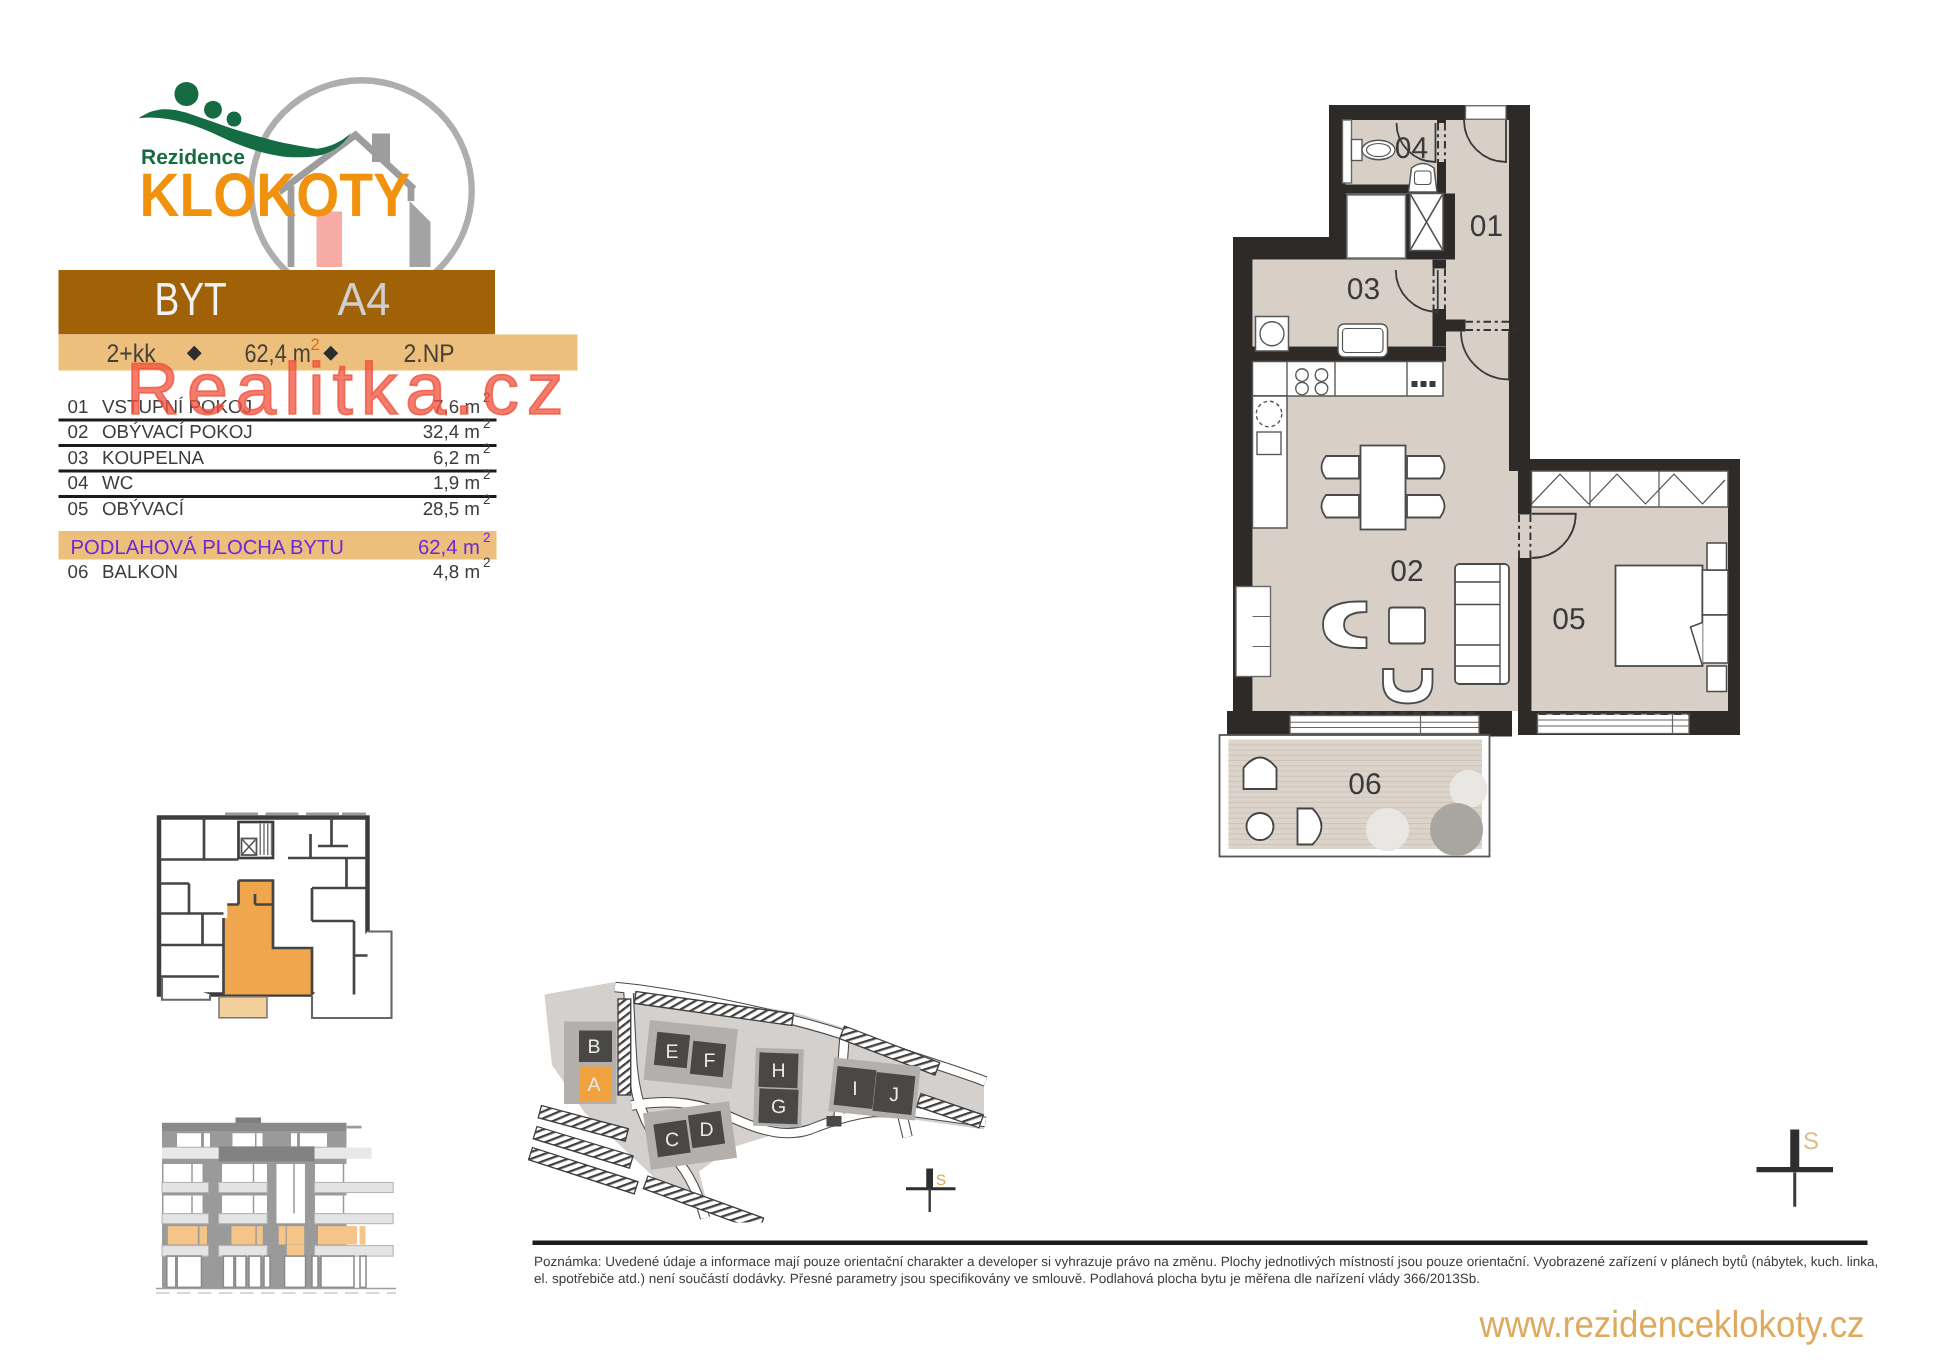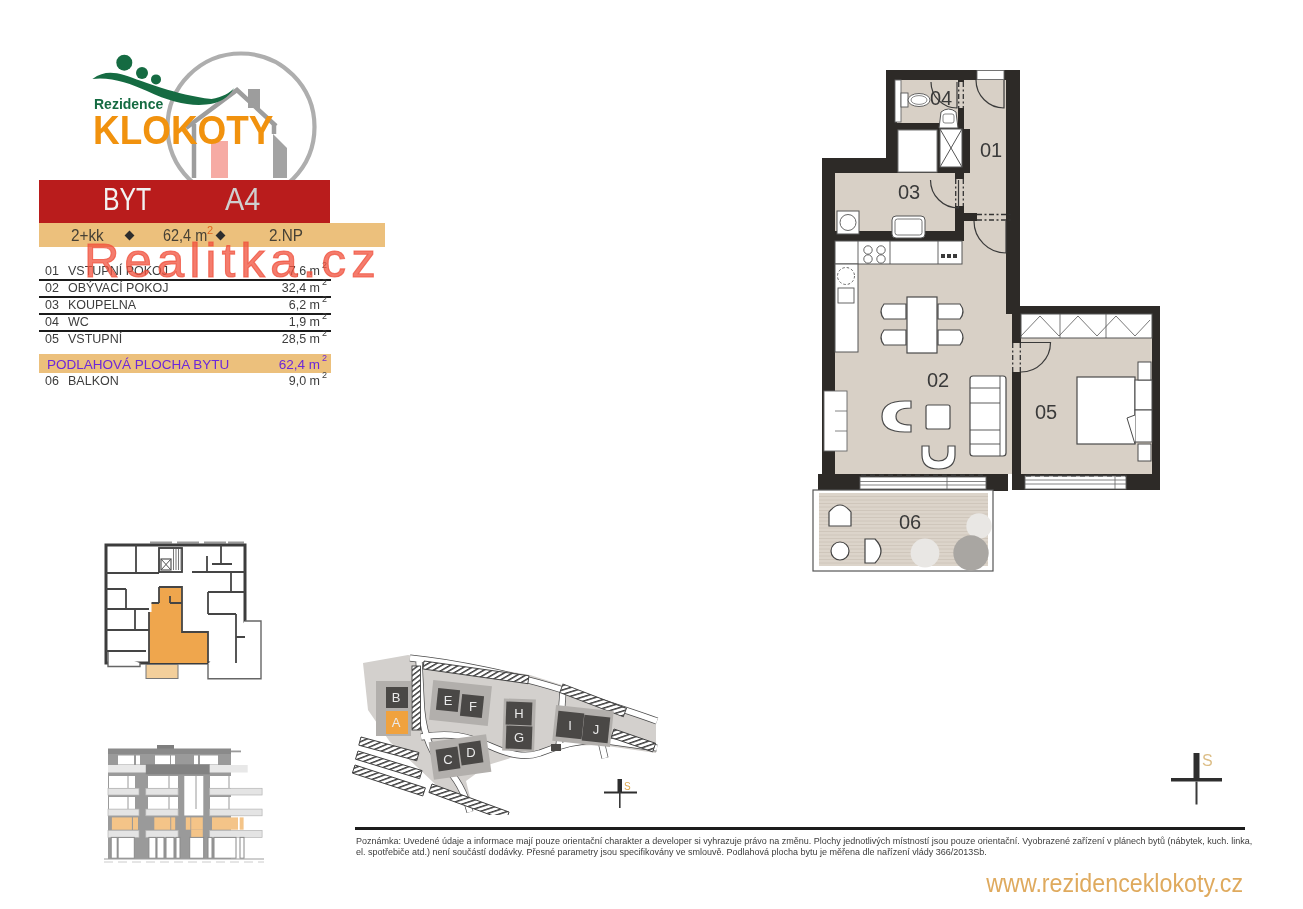--- a/index.html
+++ b/index.html
@@ -26,21 +26,21 @@
  <rect x="211" y="141" width="17" height="37" fill="#f6aba4"></rect>
 
  <path d="M92.4,78.9 C103,71.5 112,71.8 124,75 C145,82 175,94.5 211.5,99.1 C222,97.5 230,93 234.2,88.1 C228,98.5 219,103.5 206,104.6 C188,106 171,102.3 146.4,90.8 C130,83 110,76.5 92.4,78.9 Z" fill="#156b42"></path>
  <circle cx="124.3" cy="62.7" r="8" fill="#156b42"></circle>
  <circle cx="142" cy="73.1" r="6" fill="#156b42"></circle>
  <circle cx="156" cy="79.4" r="5" fill="#156b42"></circle>
  <text x="94" y="109" font-size="14" font-weight="bold" fill="#156b42">Rezidence</text>
  <text transform="translate(93,144) scale(0.9 1)" font-size="41" font-weight="bold" fill="#f1920e">KLOKOTY</text>
 </svg>
 
-<div class="abs" style="left:39px;top:180px;width:291px;height:43px;background:#b91c1c">
+<div class="abs" style="left:39px;top:180px;width:291px;height:43px;background:#a16207">
   <span class="abs" style="left:64px;top:2px;font-size:31px;color:#f2f2f2;transform:scaleX(0.8);transform-origin:0 0">BYT</span>
   <span class="abs" style="left:186px;top:2px;font-size:31px;color:#cfcfcf;transform:scaleX(0.93);transform-origin:0 0">A4</span>
 </div>
 <div class="abs" style="left:39px;top:223px;width:346px;height:24px;background:#ecc07c">
   <span class="abs" style="left:32px;top:3px;font-size:17px;color:#474135;transform:scaleX(0.9);transform-origin:0 0">2+kk</span>
   <span class="abs" style="left:87px;top:9px;width:7px;height:7px;background:#2d2d2d;transform:rotate(45deg)"></span>
   <span class="abs" style="left:124px;top:3px;font-size:17px;color:#474135;transform:scaleX(0.85);transform-origin:0 0">62,4 m</span>
   <span class="abs" style="left:168px;top:1px;font-size:11px;color:#e0661e">2</span>
   <span class="abs" style="left:178px;top:9px;width:7px;height:7px;background:#2d2d2d;transform:rotate(45deg)"></span>
   <span class="abs" style="left:230px;top:3px;font-size:17px;color:#474135;transform:scaleX(0.9);transform-origin:0 0">2.NP</span>
@@ -69,34 +69,34 @@
 <div class="sep" style="top:313px"></div>
 <div class="trow" style="top:315px">
     <span class="no">04</span>
     <span class="nm">WC</span>
     <span class="val">1,9 m</span>
     <span class="sup">2</span>
   </div>
 <div class="sep" style="top:330px"></div>
 <div class="trow" style="top:332px">
     <span class="no">05</span>
-    <span class="nm">VSTUPNÍ</span>
+    <span class="nm">OBÝVACÍ</span>
     <span class="val">28,5 m</span>
     <span class="sup">2</span>
   </div>
 <div class="abs" style="left:39px;top:354px;width:292px;height:19px;background:#ecc07c"></div>
 <div class="trow" style="top:357px;font-size:13.5px;color:#6d28d9">
     <span class="nm" style="left:8px">PODLAHOVÁ PLOCHA BYTU</span>
     <span class="val">62,4 m</span>
     <span class="sup">2</span>
   </div>
 <div class="trow" style="top:374px">
     <span class="no">06</span>
     <span class="nm">BALKON</span>
-    <span class="val">9,0 m</span>
+    <span class="val">4,8 m</span>
     <span class="sup">2</span>
   </div>
 
 <div class="abs" style="left:84px;top:236px;font-size:49px;letter-spacing:5.2px;line-height:1;color:rgba(240,80,60,0.75);-webkit-text-stroke:1.1px rgba(240,80,60,0.75)">Realitka.cz</div>
 
 <svg id="plan" class="abs" style="left:810px;top:60px" width="360" height="520" viewBox="810 60 360 520">
 <g>
 
  <g fill="#d8d0c6">
   <rect x="895" y="80" width="65" height="44"></rect>

